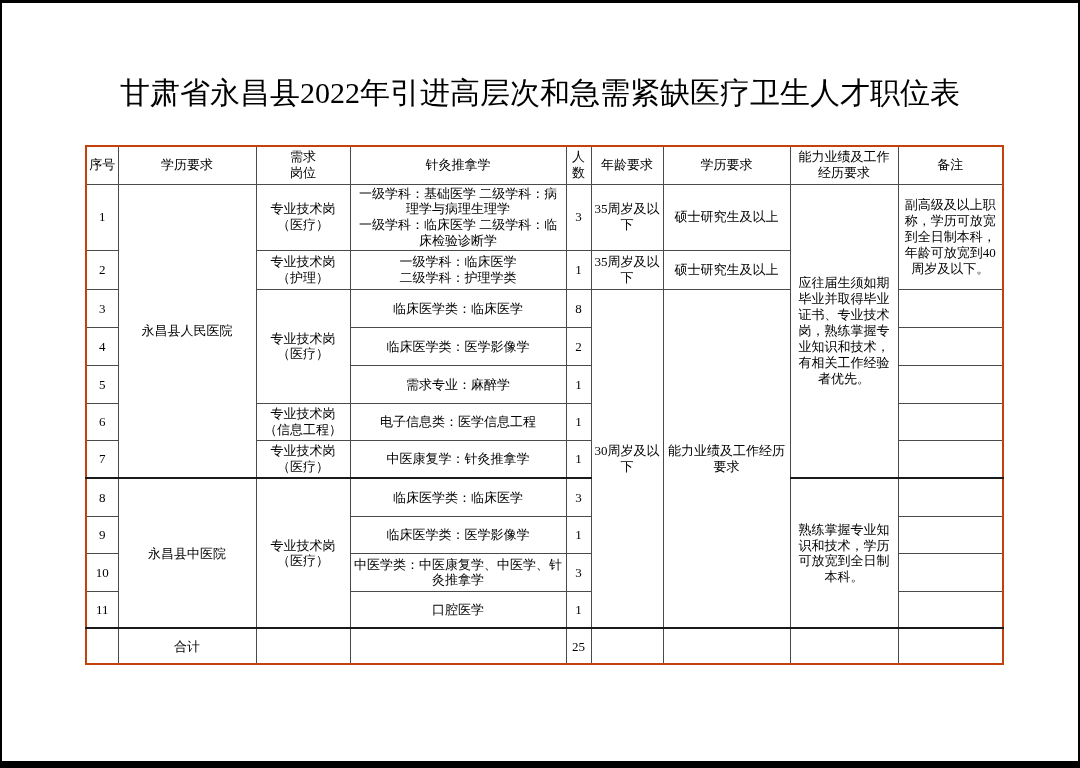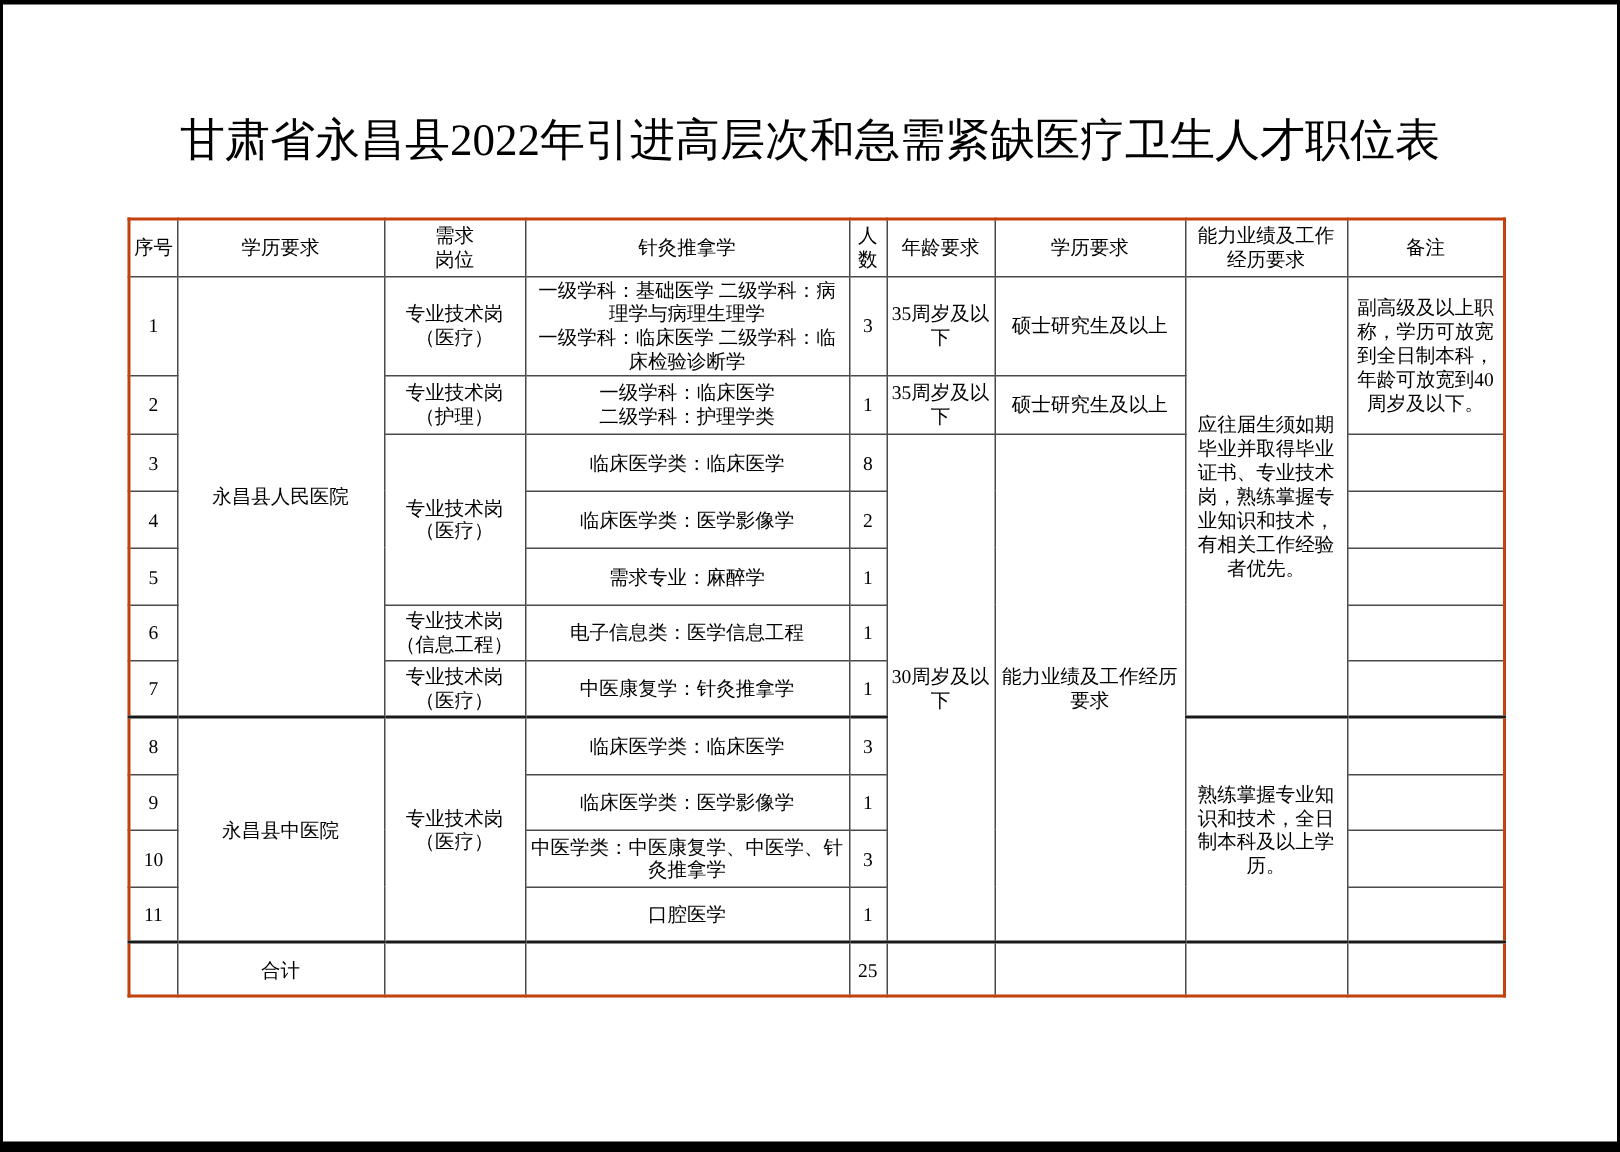--- a/index.html
+++ b/index.html
@@ -164,21 +164,21 @@
       <td></td>
     </tr>
 
     <tr style="height:38px" class="section-start">
       <td>8</td>
       <td rowspan="4">永昌县中医院</td>
       <td rowspan="4">专业技术岗
 （医疗）</td>
       <td>临床医学类：临床医学</td>
       <td>3</td>
-      <td rowspan="4">熟练掌握专业知识和技术，全日制本科及以上学历。</td>
+      <td rowspan="4">熟练掌握专业知识和技术，学历可放宽到全日制本科。</td>
       <td></td>
     </tr>
 
     <tr style="height:37px">
       <td>9</td>
       <td>临床医学类：医学影像学</td>
       <td>1</td>
       <td></td>
     </tr>
 

